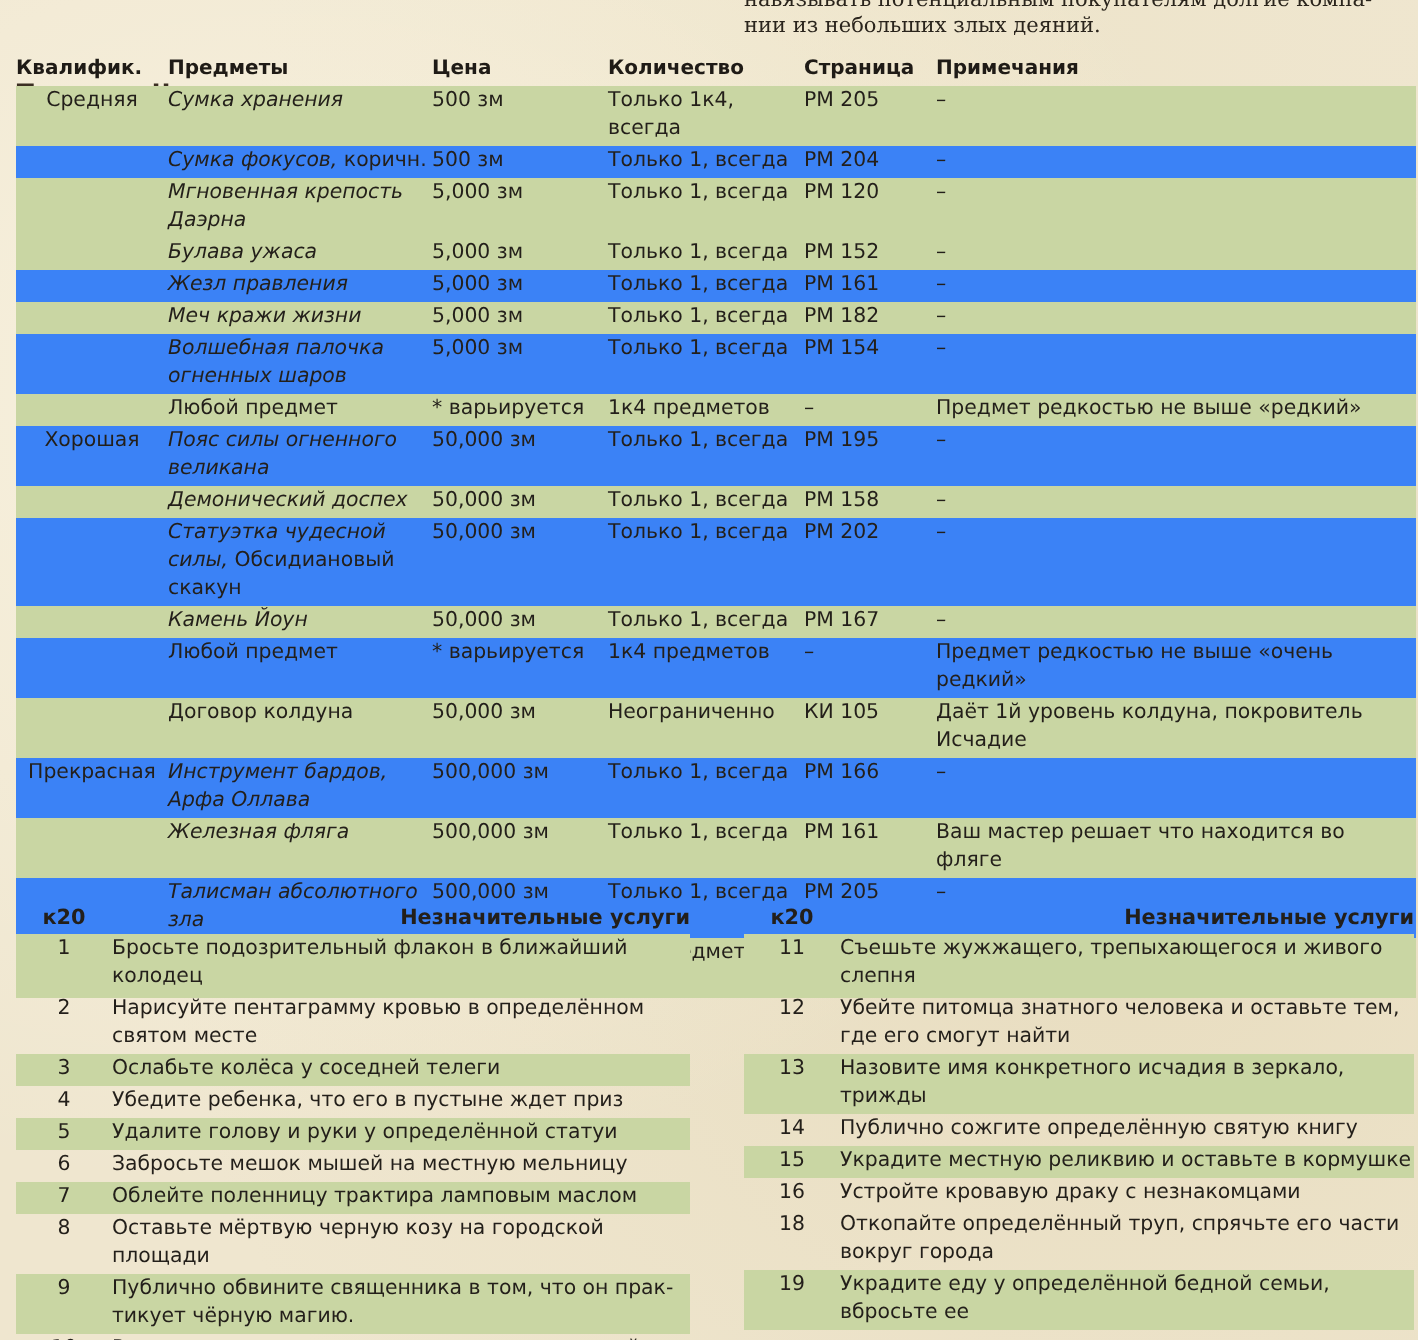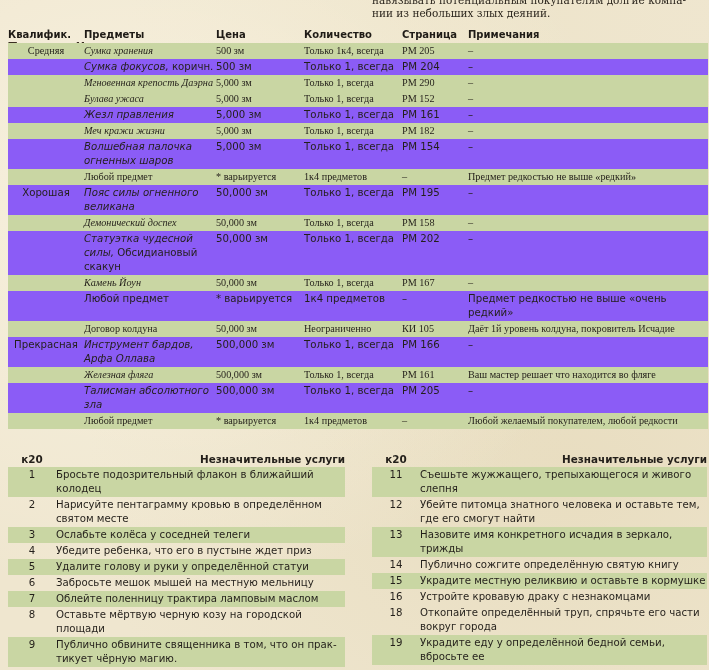--- a/index.html
+++ b/index.html
@@ -32,22 +32,22 @@
   table { border-collapse: collapse; }
   .merchants {
     position: absolute; left: 8px; top: 27px; width: 700px;
     font-size: 10.2px; line-height: 14px;
   }
   .merchants th {
     text-align: left; font-weight: bold; font-size: 10px;
     padding: 1px 0 1px 0; height: 15px; color: #1f1b16;
   }
   .merchants td { vertical-align: top; padding: 1px 0 1px 0; }
-  .merchants tr.alt td { background: #c9d6a3; font-family: Liberation Serif, serif; }
-  .merchants tr.plain td { background: #8b5cf6; }
+  .merchants tr.alt td { background: #c9d6a3; }
+  .merchants tr.plain td { background: #3b82f6; }
   .c-tier { width: 76px; text-align: center; }
   .c-item { width: 132px; padding-left: 0; }
   .c-price { width: 88px; }
   .c-qty { width: 98px; }
   .c-page { width: 66px; }
   .c-notes { }
   .it { font-style: italic; }
 
   .favors {
     position: absolute; top: 451px;
@@ -100,21 +100,21 @@
         <td class="c-price">500 зм</td>
         <td class="c-qty">Только 1, всегда</td>
         <td class="c-page">РМ 204</td>
         <td class="c-notes">–</td>
       </tr>
       <tr class="alt">
         <td class="c-tier"></td>
         <td class="c-item"><span class="it">Мгновенная крепость Даэрна</span><span></span></td>
         <td class="c-price">5,000 зм</td>
         <td class="c-qty">Только 1, всегда</td>
-        <td class="c-page">РМ 290</td>
+        <td class="c-page">РМ 120</td>
         <td class="c-notes">–</td>
       </tr>
       <tr class="alt">
         <td class="c-tier"></td>
         <td class="c-item"><span class="it">Булава ужаса</span><span></span></td>
         <td class="c-price">5,000 зм</td>
         <td class="c-qty">Только 1, всегда</td>
         <td class="c-page">РМ 152</td>
         <td class="c-notes">–</td>
       </tr>

